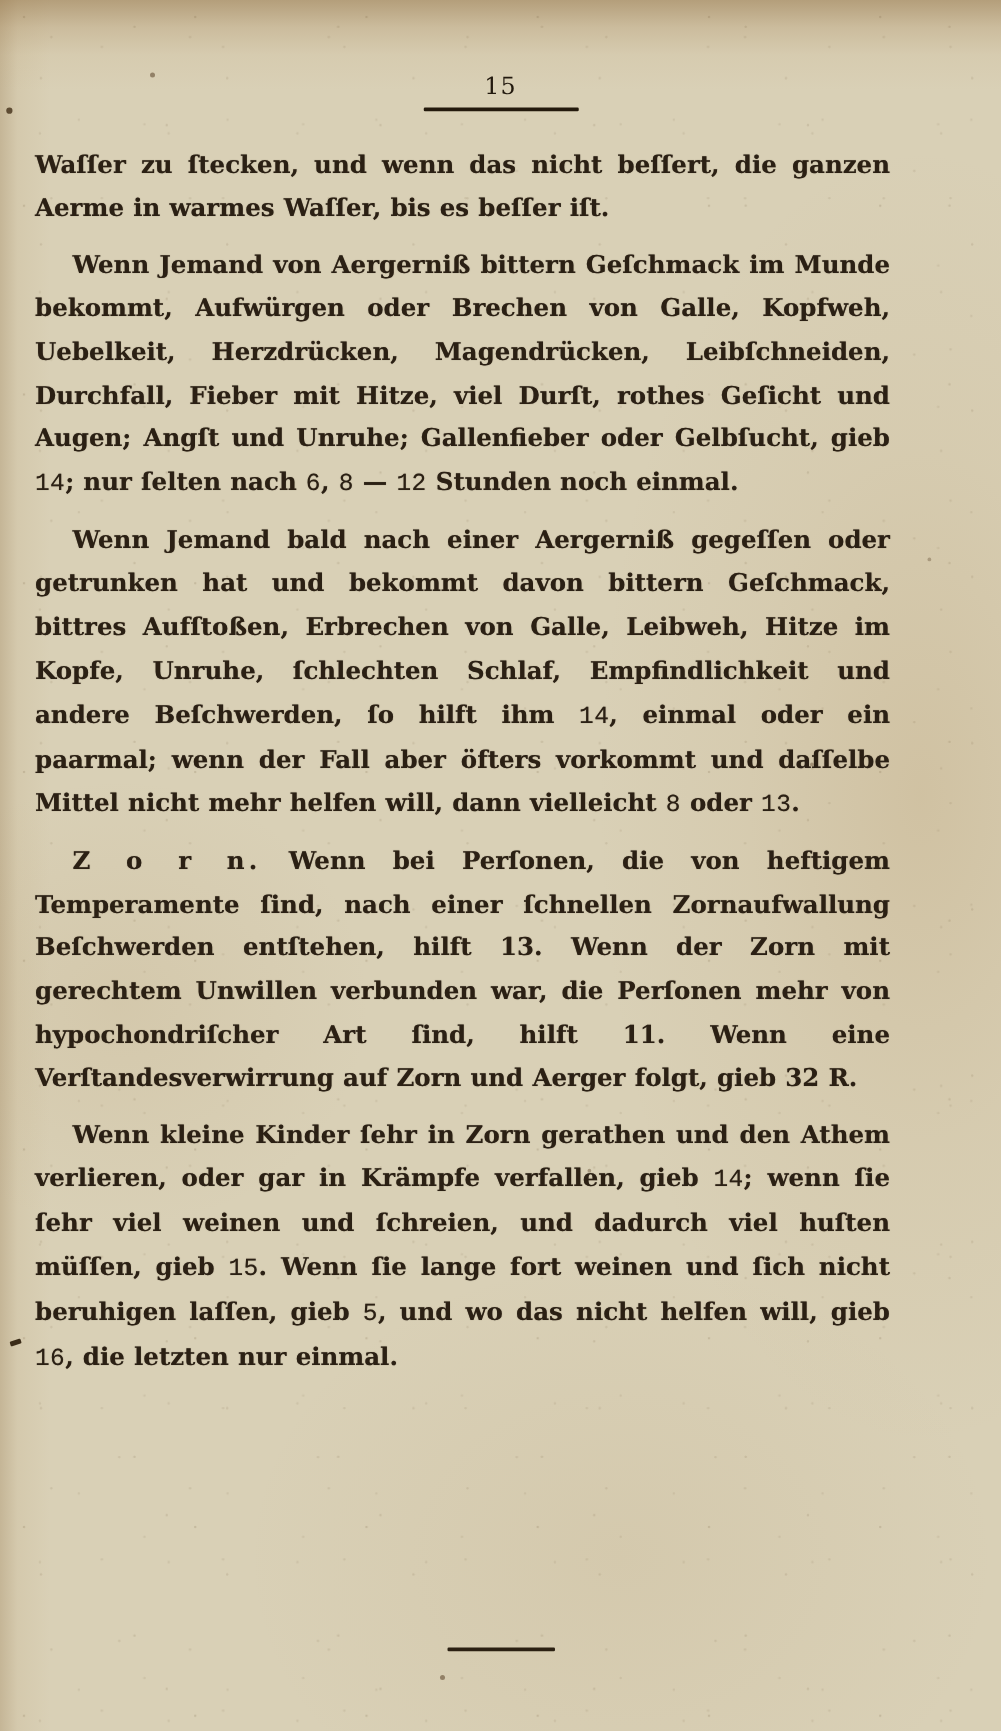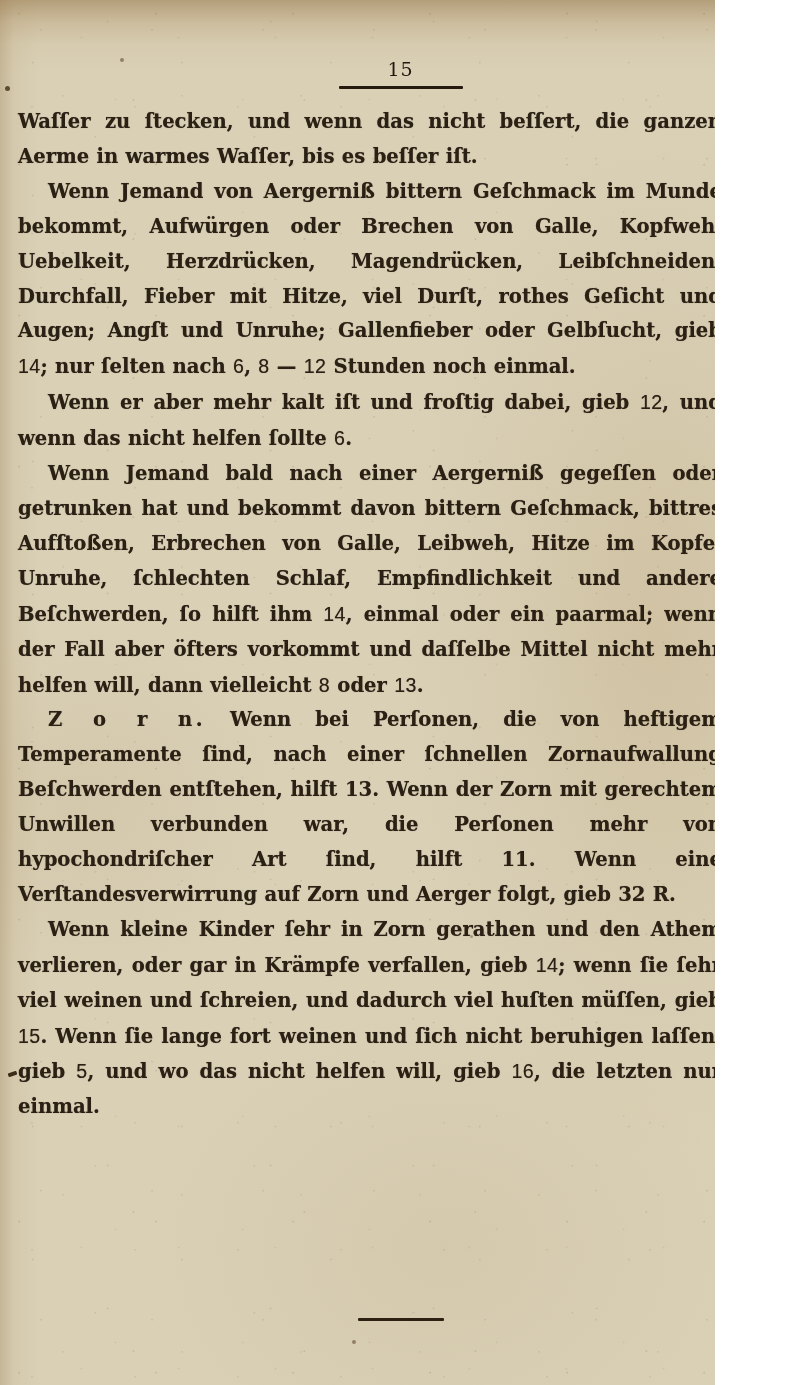--- a/index.html
+++ b/index.html
@@ -3,21 +3,21 @@
 <meta charset="utf-8">
 <style>
   html, body {
     margin: 0;
     padding: 0;
     background: #ffffff;
   }
 
   #page {
     position: relative;
-    width: 715px;
+    width: 801px;
     height: 1385px;
     overflow: hidden;
     background:
       
       linear-gradient(to bottom, rgba(150,118,74,0.55) 0px, rgba(168,136,92,0.28) 22px, rgba(190,162,118,0.10) 44px, rgba(255,255,255,0) 72px),
       
       linear-gradient(to right, rgba(150,120,78,0.30) 0px, rgba(180,152,106,0.12) 14px, rgba(255,255,255,0) 40px),
       
       radial-gradient(ellipse 260px 520px at 92% 46%, rgba(176,142,92,0.22) 0%, rgba(176,142,92,0.07) 55%, rgba(255,255,255,0) 100%),
       radial-gradient(ellipse 200px 180px at 12% 58%, rgba(176,146,100,0.13) 0%, rgba(255,255,255,0) 100%),
@@ -73,38 +73,38 @@
 
   
   #body {
     position: absolute;
     top: 105px;
     left: 18px;
     width: 704px;
   }
 
   p.para {
-    margin: 0;
+    margin: 10px;
     padding: 0;
     font-size: 19.6px;
     line-height: 34.9px;
     text-align: justify;
     text-align-last: left;
     word-spacing: 0.5px;
     color: #2b2014;
     
     font-weight: 600;
     text-shadow: 0 0 0.7px rgba(43,32,20,0.55);
   }
   p.para + p.para { margin-top: 0; }
   p.indent { text-indent: 30px; }
 
   
   .fig {
-    font-family: Liberation Sans, sans-serif;
+    font-family: Liberation Mono, monospace;
     font-weight: 500;
     letter-spacing: 0.3px;
   }
   
   .spaced {
     letter-spacing: 3.4px;
     font-weight: 700;
   }
 
   
@@ -168,21 +168,20 @@
   <div id="speck-top"></div>
 
   <div id="header">
     <div class="folio">15</div>
     <div class="rule-top"></div>
   </div>
 
   <div id="body">
     <p class="para">Waſſer zu ſtecken, und wenn das nicht beſſert, die ganzen Aerme in warmes Waſſer, bis es beſſer iſt.</p>
     <p class="para indent">Wenn Jemand von Aergerniß bittern Geſchmack im Munde bekommt, Aufwürgen oder Brechen von Galle, Kopfweh, Uebelkeit, Herzdrücken, Magendrücken, Leibſchneiden, Durchfall, Fieber mit Hitze, viel Durſt, rothes Geſicht und Augen; Angſt und Unruhe; Gallenfieber oder Gelbſucht, gieb <span class="fig">14</span>; nur ſelten nach <span class="fig">6</span>, <span class="fig">8</span> — <span class="fig">12</span> Stunden noch einmal.</p>
-    <p class="para indent">Wenn er aber mehr kalt iſt und froſtig dabei, gieb <span class="fig">12</span>, und wenn das nicht helfen ſollte <span class="fig">6</span>.</p>
     <p class="para indent">Wenn Jemand bald nach einer Aergerniß gegeſſen oder getrunken hat und bekommt davon bittern Geſchmack, bittres Aufſtoßen, Erbrechen von Galle, Leibweh, Hitze im Kopfe, Unruhe, ſchlechten Schlaf, Empfindlichkeit und andere Beſchwerden, ſo hilft ihm <span class="fig">14</span>, einmal oder ein paarmal; wenn der Fall aber öfters vorkommt und daſſelbe Mittel nicht mehr helfen will, dann vielleicht <span class="fig">8</span> oder <span class="fig">13</span>.</p>
     <p class="para indent"><span class="spaced">Z o r n.</span> <span>Wenn bei Perſonen, die von heftigem Temperamente ſind, nach einer ſchnellen Zornaufwallung Beſchwerden entſtehen, hilft 13. Wenn der Zorn mit gerechtem Unwillen verbunden war, die Perſonen mehr von hypochondriſcher Art ſind, hilft 11. Wenn eine Verſtandesverwirrung auf Zorn und Aerger folgt, gieb 32 R.</span></p>
     <p class="para indent">Wenn kleine Kinder ſehr in Zorn gerathen und den Athem verlieren, oder gar in Krämpfe verfallen, gieb <span class="fig">14</span>; wenn ſie ſehr viel weinen und ſchreien, und dadurch viel huſten müſſen, gieb <span class="fig">15</span>. Wenn ſie lange fort weinen und ſich nicht beruhigen laſſen, gieb <span class="fig">5</span>, und wo das nicht helfen will, gieb <span class="fig">16</span>, die letzten nur einmal.</p>
   </div>
 
   <div class="margin-mark" style="top:1072px;"></div>
 
   <div id="footer">
     <div class="rule-bottom"></div>
   </div>

